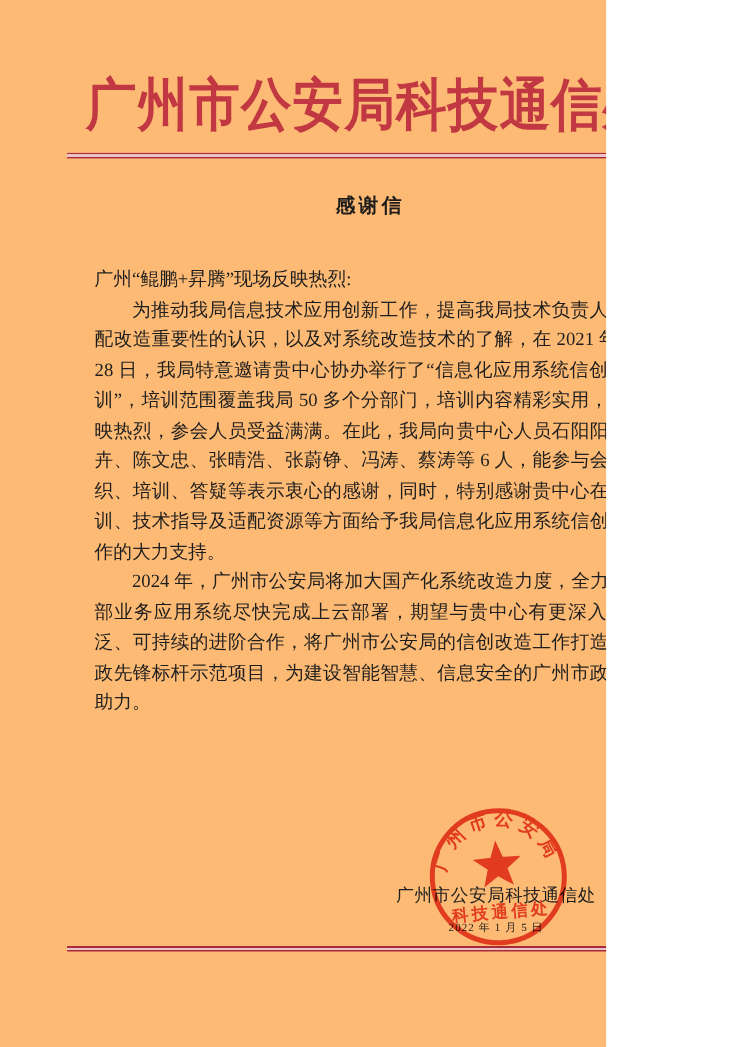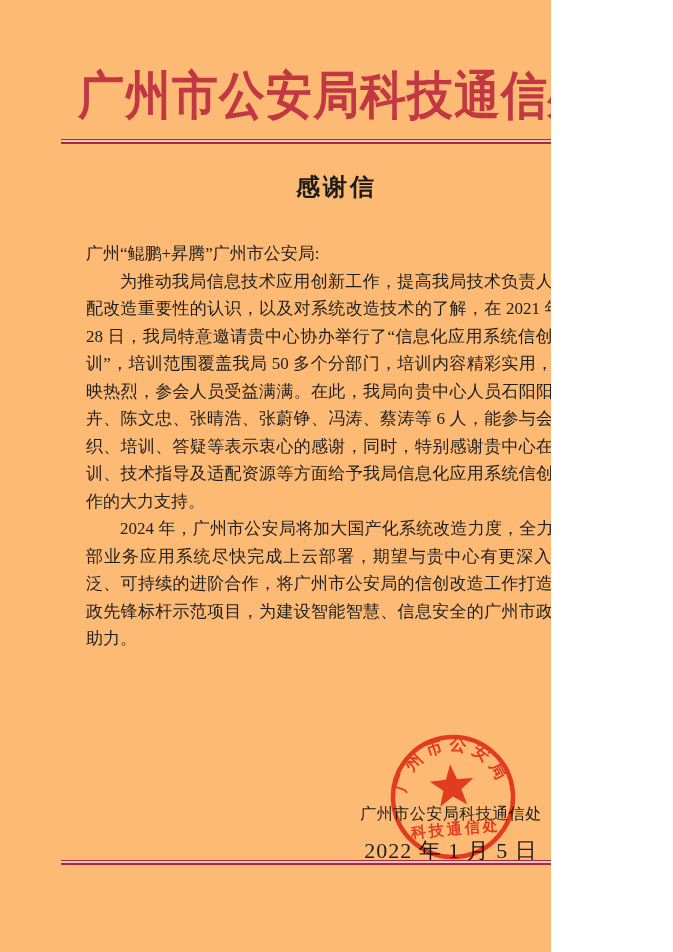--- a/index.html
+++ b/index.html
@@ -43,21 +43,21 @@
   .rule-top { top: 139px; }
   .rule-bottom { top: 860px; }
   .letter-title {
     position: absolute;
     top: 171px;
     left: 0;
     width: 673px;
     margin: 0;
     text-align: center;
     color: #1b1b1b;
-    font-size: 24px;
+    font-size: 18px;
     line-height: 32px;
     font-weight: bold;
     letter-spacing: 3px;
   }
   .letter-body {
     position: absolute;
     top: 240px;
     left: 86px;
     width: 519px;
     color: #1e1e1e;
@@ -75,21 +75,21 @@
     text-align: center;
     color: #1e1e1e;
   }
   .sig-name {
     font-size: 16px;
     letter-spacing: 0.5px;
     white-space: nowrap;
   }
   .sig-date {
     margin-top: 11px;
-    font-size: 22px;
+    font-size: 10px;
     letter-spacing: 1px;
     white-space: nowrap;
   }
   .seal {
     position: absolute;
     left: 373px;
     top: 717px;
     width: 160px;
     height: 160px;
     mix-blend-mode: multiply;
@@ -114,21 +114,21 @@
 
 <div class="page">
 
   <div class="org-header">广州市公安局科技通信处</div>
 
   <div class="red-rule rule-top"></div>
 
   <h1 class="letter-title">感谢信</h1>
 
   <div class="letter-body">
-    <p class="salutation">广州“鲲鹏+昇腾”广州市公安局:</p>
+    <p class="salutation">广州“鲲鹏+昇腾”现场反映热烈:</p>
     <p class="para">为推动我局信息技术应用创新工作，提高我局技术负责人员对适配改造重要性的认识，以及对系统改造技术的了解，在 2021 年 12 月 28 日，我局特意邀请贵中心协办举行了“信息化应用系统信创改造培训”，培训范围覆盖我局 50 多个分部门，培训内容精彩实用，现场反映热烈，参会人员受益满满。在此，我局向贵中心人员石阳阳、叶吟卉、陈文忠、张晴浩、张蔚铮、冯涛、蔡涛等 6 人，能参与会议的组织、培训、答疑等表示衷心的感谢，同时，特别感谢贵中心在适配培训、技术指导及适配资源等方面给予我局信息化应用系统信创改造工作的大力支持。</p>
     <p class="para">2024 年，广州市公安局将加大国产化系统改造力度，全力推动内部业务应用系统尽快完成上云部署，期望与贵中心有更深入、更广泛、可持续的进阶合作，将广州市公安局的信创改造工作打造成为党政先锋标杆示范项目，为建设智能智慧、信息安全的广州市政务系统助力。</p>
   </div>
 
   <div class="signoff">
     <div class="sig-name">广州市公安局科技通信处</div>
     <div class="sig-date">2022 年 1 月 5 日</div>
   </div>
 
   <svg class="seal" viewBox="0 0 160 160" aria-hidden="true">

